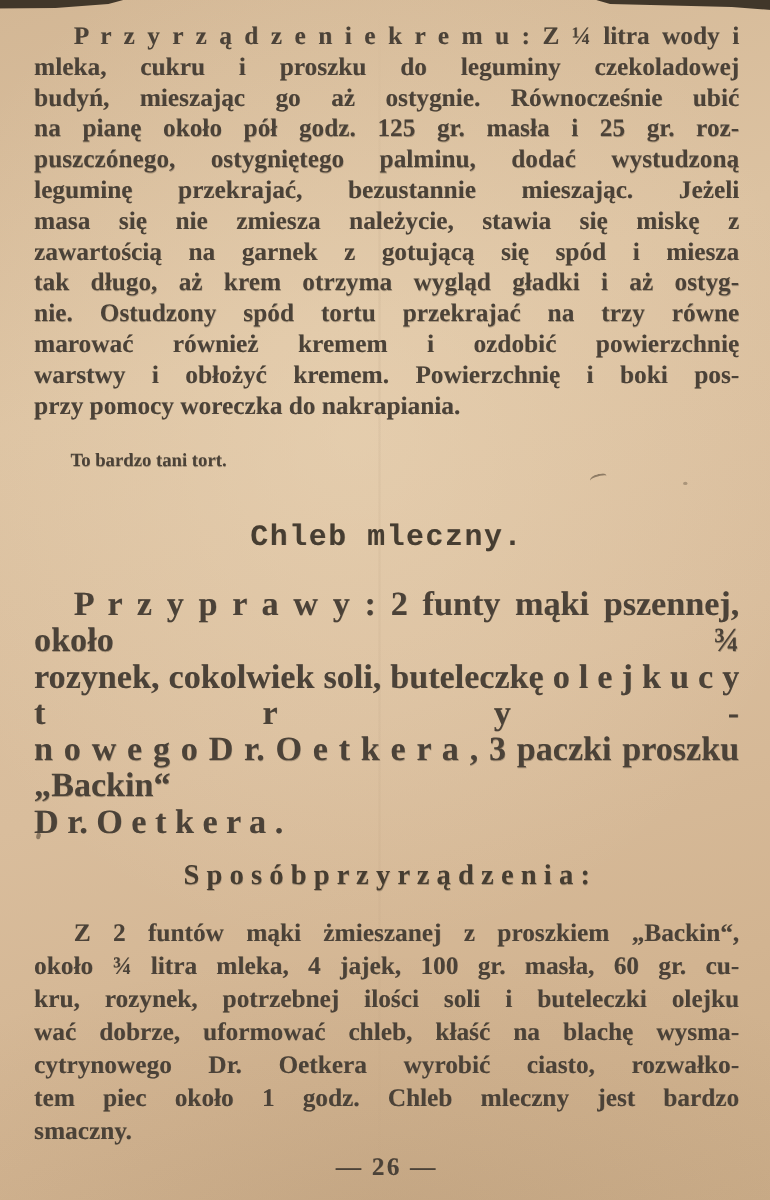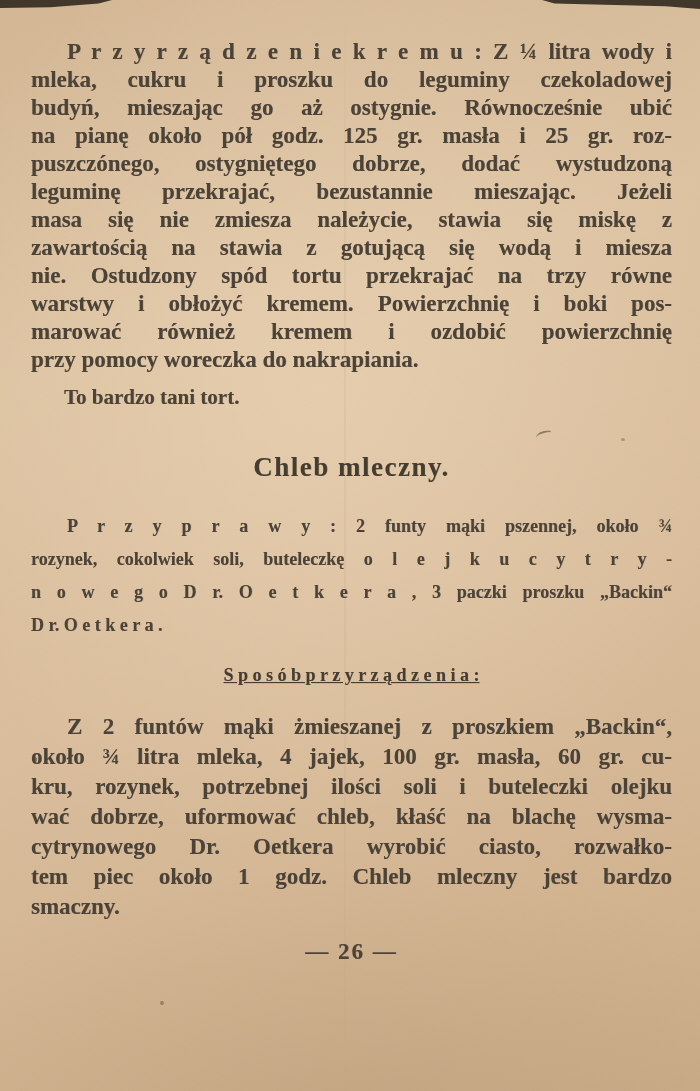--- a/index.html
+++ b/index.html
@@ -54,62 +54,62 @@
     border-radius: 60% 40% 50% 50%;
     transform: rotate(-12deg);
   }
   .speck-dot-a { left: 621px; top: 438px; width: 4px; height: 3px; background: rgba(96,80,62,0.40); border-radius: 50%; }
   .speck-dot-b { left: 33px;  top: 757px; width: 4px; height: 6px; background: rgba(76,64,50,0.55); border-radius: 50% 50% 60% 60%; transform: rotate(14deg); }
   .speck-dot-c { left: 160px; top: 1001px; width: 4px; height: 4px; background: rgba(86,72,56,0.45); border-radius: 50%; }
 
   .content {
     position: absolute;
     inset: 0;
-    padding: 38px 28px 0 31px;
+    padding: 19px 28px 0 31px;
     box-sizing: border-box;
   }
   .para { font-size: 23px; }
   .tline {
     text-align: justify;
     text-align-last: justify;
     white-space: normal;
   }
   .tline-last { text-align-last: left; }
   .tline-indent { text-indent: 36px; }
 
   .para-krem .tline { line-height: 28px; }
   .closing-line {
-    margin-top: 9px;
-    font-size: 21px;
+    margin-top: 22px;
+    font-size: 17px;
     line-height: 28px;
     text-indent: 33px;
   }
   .recipe-title {
     margin: 41px 0 0 0;
     text-align: center;
     font-size: 27px;
     line-height: 30px;
     letter-spacing: 1.5px;
     color: #463d31;
+    font-family: Liberation Mono, monospace;
   }
   .para-ingredients { margin-top: 28px; }
-  .para-ingredients .tline { line-height: 33px; font-size: 18px; }
+  .para-ingredients .tline { line-height: 33px; font-size: 31px; }
   .method-heading {
     margin: 19px 0 0 0;
     text-align: center;
-    font-size: 18px;
+    font-size: 26px;
     line-height: 28px;
     font-weight: 700;
     color: #463d31;
-    text-decoration: underline;
   }
   .para-method { margin-top: 23px; }
   .para-method .tline { line-height: 30px; }
   .page-number {
-    margin-top: 16px;
+    margin-top: 4px;
     text-align: center;
     font-size: 23px;
     line-height: 28px;
     letter-spacing: 2px;
   }
 </style>
 </head>
 <body>
 
 <div class="page">
@@ -122,27 +122,28 @@
   <div class="speck speck-dot-b"></div>
   <div class="speck speck-dot-c"></div>
 
   <div class="content">
 
     <div class="para para-krem">
         <div class="tline tline-indent">P r z y r z ą d z e n i e   k r e m u :   Z ¼ litra wody i</div>
         <div class="tline">mleka, cukru i proszku do leguminy czekoladowej</div>
         <div class="tline">budyń, mieszając go aż ostygnie.  Równocześnie ubić</div>
         <div class="tline">na pianę około pół godz. 125 gr. masła i 25 gr. roz-</div>
-        <div class="tline">puszczónego, ostygniętego dobrze, dodać wystudzoną</div>
+        <div class="tline">puszczónego, ostygniętego palminu, dodać wystudzoną</div>
         <div class="tline">leguminę przekrajać, bezustannie mieszając.  Jeżeli</div>
         <div class="tline">masa się nie zmiesza należycie, stawia się miskę z</div>
-        <div class="tline">zawartością na stawia z gotującą się wodą i miesza</div>
+        <div class="tline">zawartością na garnek z gotującą się spód i miesza</div>
+        <div class="tline">tak długo, aż krem otrzyma wygląd gładki i aż ostyg-</div>
         <div class="tline">nie.  Ostudzony spód tortu przekrajać na trzy równe</div>
+        <div class="tline">marować również kremem i ozdobić powierzchnię</div>
         <div class="tline">warstwy i obłożyć kremem.  Powierzchnię i boki pos-</div>
-        <div class="tline">marować również kremem i ozdobić powierzchnię</div>
         <div class="tline tline-last">przy pomocy woreczka do nakrapiania.</div>
       </div>
 
     <div class="closing-line">To bardzo tani tort.</div>
 
     <div class="recipe-title">Chleb mleczny.</div>
 
     <div class="para para-ingredients">
         <div class="tline tline-indent">P r z y p r a w y :  2 funty mąki pszennej, około ¾</div>
         <div class="tline">rozynek, cokolwiek soli, buteleczkę o l e j k u  c y t r y -</div>

